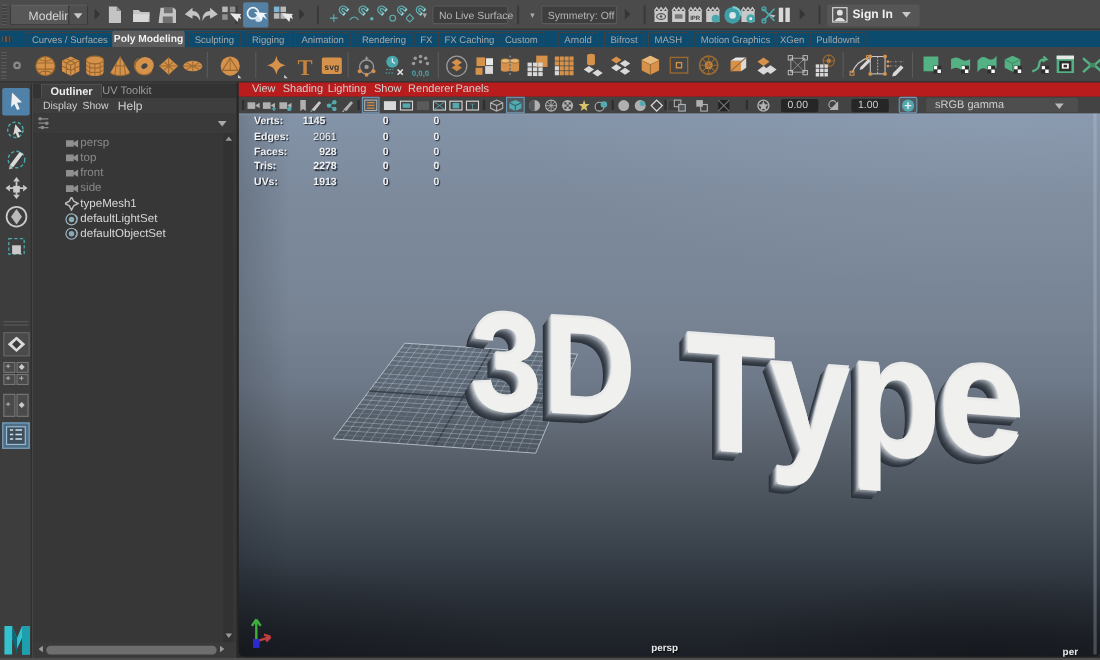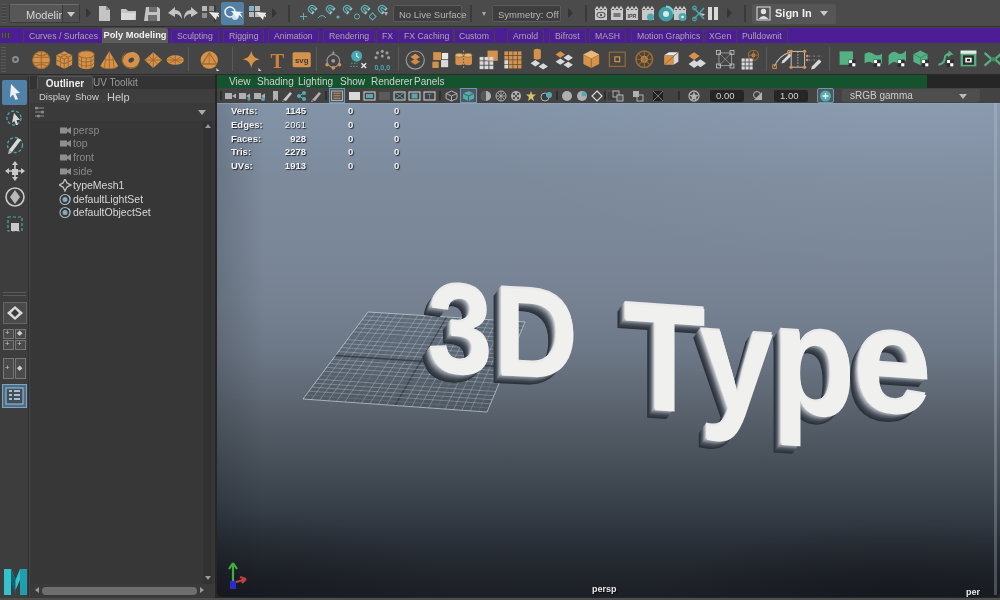--- a/index.html
+++ b/index.html
@@ -145,21 +145,21 @@
     <div class="abs" style="left:714px;top:7px;width:3.5px;height:13px;background:#d9d9d9;"></div>
     <div class="abs" style="left:752px;top:4px;width:84px;height:20px;background:#565656;border-radius:2px;"></div>
     <svg class="abs" style="left:756px;top:6px;" width="16" height="16" viewBox="0 0 16 16">
       <rect x="1" y="1" width="13" height="13" fill="none" stroke="#e0e0e0" stroke-width="1"></rect>
       <circle cx="7.5" cy="5.5" r="2.7" fill="#e0e0e0"></circle>
       <path d="M2.5 13 q5 -6 10 0 z" fill="#e0e0e0"></path>
     </svg>
     <div class="txt" style="left:775px;top:7px;font-size:11px;font-weight:bold;color:#efefef;">Sign In</div>
     <div class="abs" style="left:820px;top:11px;width:0;height:0;border-left:4px solid transparent;border-right:4px solid transparent;border-top:5px solid #c9c9c9;"></div>
 </div>
-<div class="abs" style="left:0;top:28px;width:1000px;height:15px;background:#4c1d95;">
+<div class="abs" style="left:0;top:28px;width:1000px;height:15px;background:#0c4a6e;">
   <div class="abs" style="left:2px;top:5px;width:9px;height:5px;background:repeating-linear-gradient(90deg,#5c5c5c 0 1px,#383838 1px 3px);"></div>
   <div class="txt" style="left:28px;top:1px;height:13px;padding:0 5px;border:1px solid #414141;border-bottom:none;border-radius:2px 2px 0 0;font-size:8.7px;color:#a8a8a8;line-height:13px;transform:translateX(-5px);">Curves / Surfaces</div>
     <div class="abs" style="left:102px;top:0;width:66px;height:15px;background:#5d5d5d;border-radius:2px 2px 0 0;text-align:center;font-size:9.3px;font-weight:bold;color:#f2f2f2;line-height:15px;white-space:nowrap;">Poly Modeling</div>
     <div class="txt" style="left:176px;top:1px;height:13px;padding:0 5px;border:1px solid #414141;border-bottom:none;border-radius:2px 2px 0 0;font-size:8.7px;color:#a8a8a8;line-height:13px;transform:translateX(-5px);">Sculpting</div>
     <div class="txt" style="left:228px;top:1px;height:13px;padding:0 5px;border:1px solid #414141;border-bottom:none;border-radius:2px 2px 0 0;font-size:8.7px;color:#a8a8a8;line-height:13px;transform:translateX(-5px);">Rigging</div>
     <div class="txt" style="left:273px;top:1px;height:13px;padding:0 5px;border:1px solid #414141;border-bottom:none;border-radius:2px 2px 0 0;font-size:8.7px;color:#a8a8a8;line-height:13px;transform:translateX(-5px);">Animation</div>
     <div class="txt" style="left:328px;top:1px;height:13px;padding:0 5px;border:1px solid #414141;border-bottom:none;border-radius:2px 2px 0 0;font-size:8.7px;color:#a8a8a8;line-height:13px;transform:translateX(-5px);">Rendering</div>
     <div class="txt" style="left:381px;top:1px;height:13px;padding:0 5px;border:1px solid #414141;border-bottom:none;border-radius:2px 2px 0 0;font-size:8.7px;color:#a8a8a8;line-height:13px;transform:translateX(-5px);">FX</div>
     <div class="txt" style="left:403px;top:1px;height:13px;padding:0 5px;border:1px solid #414141;border-bottom:none;border-radius:2px 2px 0 0;font-size:8.7px;color:#a8a8a8;line-height:13px;transform:translateX(-5px);">FX Caching</div>
     <div class="txt" style="left:458px;top:1px;height:13px;padding:0 5px;border:1px solid #414141;border-bottom:none;border-radius:2px 2px 0 0;font-size:8.7px;color:#a8a8a8;line-height:13px;transform:translateX(-5px);">Custom</div>
@@ -615,21 +615,21 @@
     <div class="txt" style="left:43px;top:130.29999999999998px;font-size:10.5px;color:#d8d8d8;">defaultObjectSet</div>
     <div class="abs" style="left:173px;top:45px;width:9px;height:463px;background:#323232;"></div>
     <div class="abs" style="left:175px;top:48px;width:0;height:0;border-left:3.5px solid transparent;border-right:3.5px solid transparent;border-bottom:4.5px solid #9a9a9a;"></div>
     <div class="abs" style="left:175px;top:500px;width:0;height:0;border-left:3.5px solid transparent;border-right:3.5px solid transparent;border-top:4.5px solid #9a9a9a;"></div>
     <div class="abs" style="left:0;top:508px;width:185px;height:13px;background:#3a3a3a;"></div>
     <div class="abs" style="left:5px;top:511px;width:0;height:0;border-top:3.5px solid transparent;border-bottom:3.5px solid transparent;border-right:4.5px solid #9a9a9a;"></div>
     <div class="abs" style="left:170px;top:511px;width:0;height:0;border-top:3.5px solid transparent;border-bottom:3.5px solid transparent;border-left:4.5px solid #9a9a9a;"></div>
     <div class="abs" style="left:12px;top:510.5px;width:155px;height:8px;background:#6e6e6e;border-radius:4px;"></div>
 </div>
 <div class="abs" style="left:215px;top:75px;width:785px;height:525px;background:#262626;">
-  <div class="abs" style="left:2px;top:0;width:710px;height:13px;background:#14532d;">
+  <div class="abs" style="left:2px;top:0;width:783px;height:13px;background:#b91c1c;">
       <div class="txt" style="left:12px;top:1px;font-size:10px;color:#cfcfcf;">View</div>
       <div class="txt" style="left:40px;top:1px;font-size:10px;color:#cfcfcf;">Shading</div>
       <div class="txt" style="left:81px;top:1px;font-size:10px;color:#cfcfcf;">Lighting</div>
       <div class="txt" style="left:123px;top:1px;font-size:10px;color:#cfcfcf;">Show</div>
       <div class="txt" style="left:154px;top:1px;font-size:10px;color:#cfcfcf;">Renderer</div>
       <div class="txt" style="left:197px;top:1px;font-size:10px;color:#cfcfcf;">Panels</div>
     </div>
   <div class="abs" style="left:2px;top:13px;width:783px;height:15px;background:#434343;">
       <div class="abs" style="left:3px;top:3px;width:2px;height:9px;background:#2e2e2e;"></div>
       <svg class="abs" style="left:7px;top:1.5px;" width="13" height="12" viewBox="0 0 13 12">
@@ -772,21 +772,21 @@
       </div>
     </div>
   <div class="abs" style="left:2px;top:28px;width:783px;height:494px;border-radius:0 0 5px 5px;overflow:hidden;background:
      radial-gradient(42% 20% at 87% 100%, rgba(8,10,14,0.35) 0%, rgba(8,10,14,0.0) 75%),
      radial-gradient(45% 25% at 0% 100%, rgba(8,10,14,0.30) 0%, rgba(8,10,14,0.0) 70%),
      radial-gradient(95% 55% at 88% 0%, rgba(210,225,245,0.10) 0%, rgba(210,225,245,0.0) 60%),
      linear-gradient(90deg, rgba(20,24,30,0.18) 0%, rgba(20,24,30,0.0) 6%),
      linear-gradient(180deg, #8494a8 0%, #7c8a9c 15%, #7a8798 30%, #768292 40%, #6d7888 50%, #5d6671 60%, #4c545e 70%, #3a424c 80%, #2c323a 88%, #20242b 96%, #1c2026 100%);">
     <div class="abs" style="left:0;top:0;width:783px;height:1px;background:rgba(150,168,188,0.55);"></div>
     <div class="txt" style="left:14px;top:2px;font-size:9.5px;font-weight:bold;color:#f2f2f2;text-shadow:1px 1px 1px rgba(15,20,30,0.85);">Verts:</div>
-      <div class="txt" style="left:48px;top:2px;width:41px;text-align:right;font-size:9.5px;font-weight:bold;color:#f2f2f2;text-shadow:1px 1px 1px rgba(15,20,30,0.85);">1145</div>
+      <div class="txt" style="left:48px;top:2px;width:41px;text-align:center;font-size:9.5px;font-weight:bold;color:#f2f2f2;text-shadow:1px 1px 1px rgba(15,20,30,0.85);">1145</div>
       <div class="txt" style="left:131px;top:2px;font-size:9.5px;font-weight:bold;color:#f2f2f2;text-shadow:1px 1px 1px rgba(15,20,30,0.85);">0</div>
       <div class="txt" style="left:177px;top:2px;font-size:9.5px;font-weight:bold;color:#f2f2f2;text-shadow:1px 1px 1px rgba(15,20,30,0.85);">0</div>
       <div class="txt" style="left:14px;top:15.8px;font-size:9.5px;font-weight:bold;color:#f2f2f2;text-shadow:1px 1px 1px rgba(15,20,30,0.85);">Edges:</div>
       <div class="txt" style="left:48px;top:15.8px;width:41px;text-align:right;font-size:9.5px;font-weight:normal;color:#f2f2f2;text-shadow:1px 1px 1px rgba(15,20,30,0.85);">2061</div>
       <div class="txt" style="left:131px;top:15.8px;font-size:9.5px;font-weight:bold;color:#f2f2f2;text-shadow:1px 1px 1px rgba(15,20,30,0.85);">0</div>
       <div class="txt" style="left:177px;top:15.8px;font-size:9.5px;font-weight:bold;color:#f2f2f2;text-shadow:1px 1px 1px rgba(15,20,30,0.85);">0</div>
       <div class="txt" style="left:14px;top:29.6px;font-size:9.5px;font-weight:bold;color:#f2f2f2;text-shadow:1px 1px 1px rgba(15,20,30,0.85);">Faces:</div>
       <div class="txt" style="left:48px;top:29.6px;width:41px;text-align:right;font-size:9.5px;font-weight:bold;color:#f2f2f2;text-shadow:1px 1px 1px rgba(15,20,30,0.85);">928</div>
       <div class="txt" style="left:131px;top:29.6px;font-size:9.5px;font-weight:bold;color:#f2f2f2;text-shadow:1px 1px 1px rgba(15,20,30,0.85);">0</div>
       <div class="txt" style="left:177px;top:29.6px;font-size:9.5px;font-weight:bold;color:#f2f2f2;text-shadow:1px 1px 1px rgba(15,20,30,0.85);">0</div>

